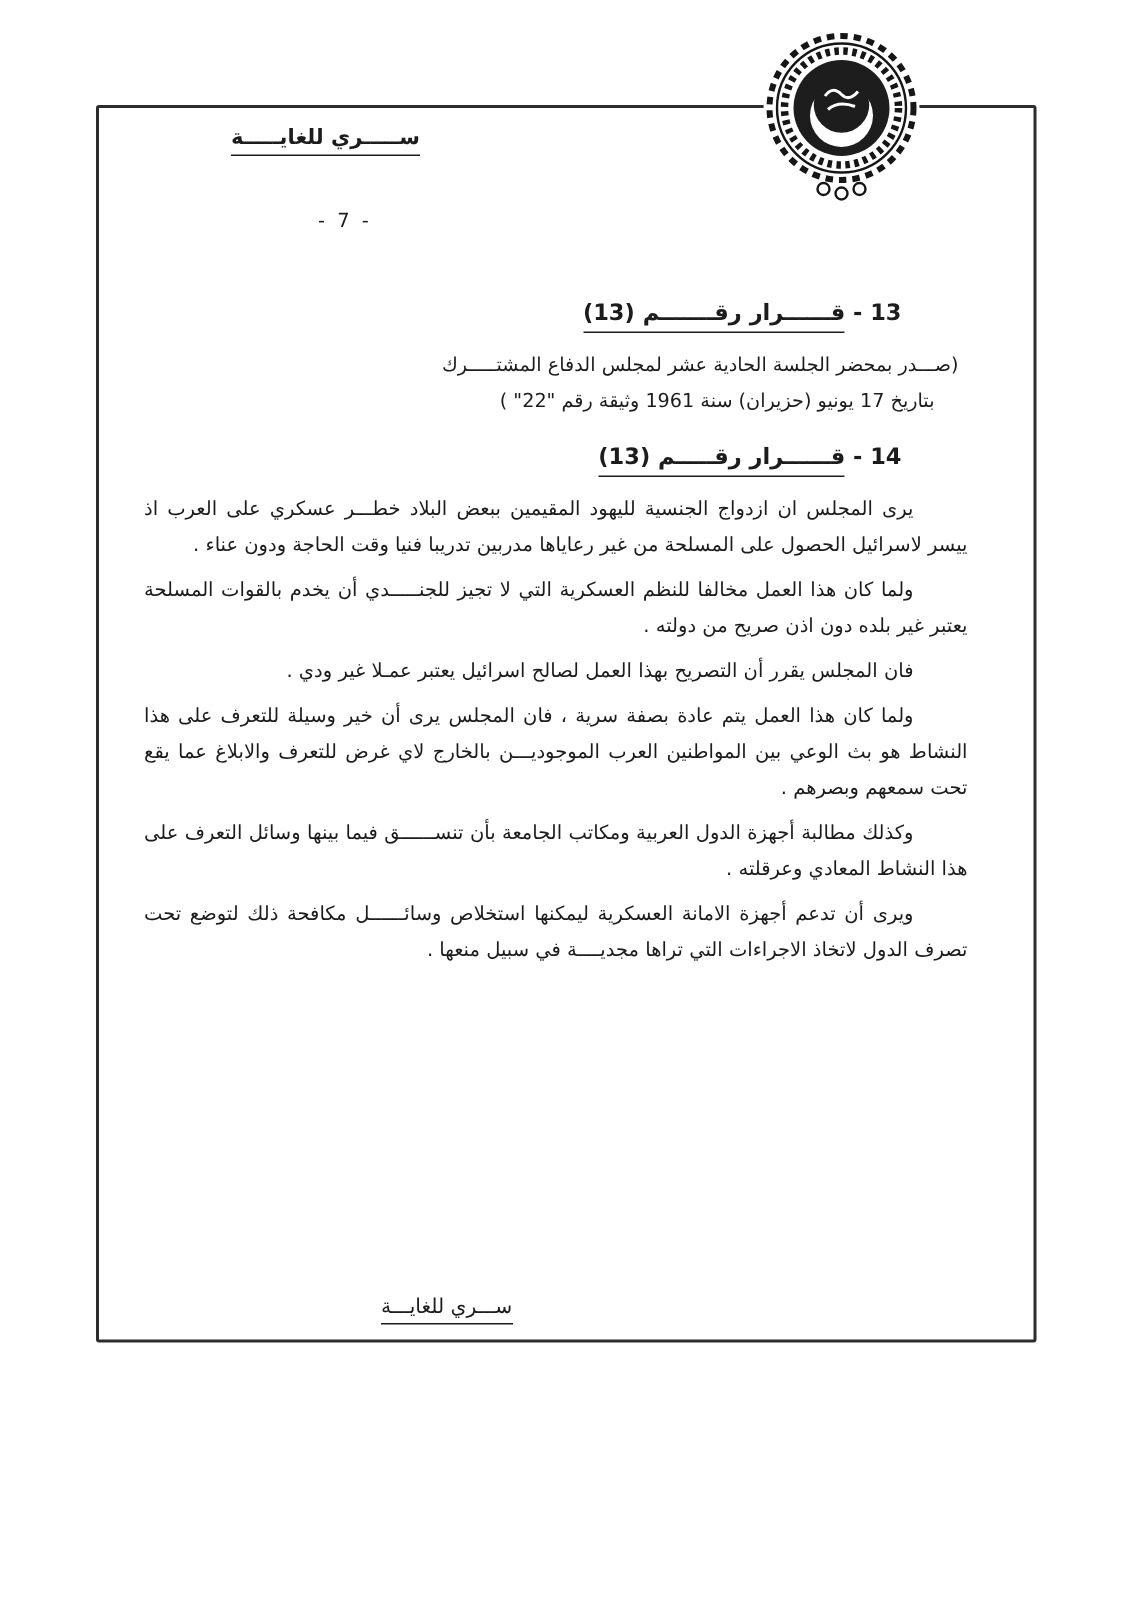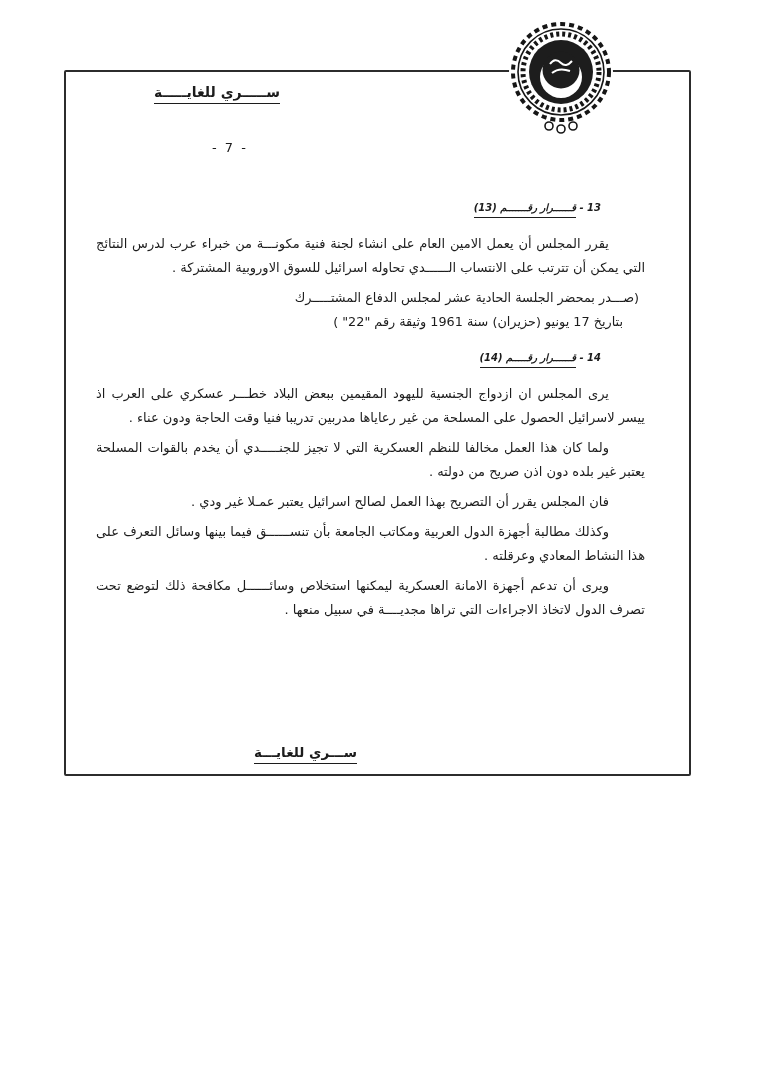--- a/index.html
+++ b/index.html
@@ -8,52 +8,51 @@
     width: 758px; height: 1078px;
     background: #ffffff;
     position: relative;
     font-family: "DejaVu Sans", "Liberation Sans", sans-serif;
     color: #1c1c1c;
     overflow: hidden;
   }
   .border-box {
     position: absolute;
     left: 64px; top: 70px;
-    width: 627px; height: 706px;
+    width: 627px; height: 825px;
     border: 2px solid #2c2c2c;
     border-radius: 2px;
     background: #fff;
   }
   .classification-top {
     position: absolute; top: 12px; left: 88px;
     font-size: 14px; font-weight: bold;
     direction: rtl;
   }
   .classification-bottom {
     position: absolute; bottom: 14px; left: 188px;
-    font-size: 13.5px; font-weight: bold;
+    font-size: 13.5px; font-weight: normal;
     direction: rtl;
   }
   .u { border-bottom: 1.5px solid #1c1c1c; padding-bottom: 3px; }
   .page-number {
     position: absolute; top: 68px; left: 146px;
     font-size: 13px; letter-spacing: 2px;
   }
   .content {
     position: absolute; top: 124px; right: 44px; left: 30px;
     direction: rtl;
     text-align: justify;
     font-size: 13px;
     line-height: 24px;
   }
   .res-heading {
     margin: 0 44px 12px 0;
-    font-size: 10px;
+    font-size: 15px;
     font-weight: bold;
-    font-style: italic;
   }
   .res-heading.second { margin-top: 12px; }
   .res-heading .u { padding-bottom: 4px; }
   .content p {
     margin: 0 0 6px 0;
     text-indent: 36px;
   }
   .citation {
     margin: 5px 6px 12px 0;
     font-size: 12.8px;
@@ -89,34 +88,34 @@
   </div>
 
   <div class="page-number">- 7 -</div>
 
   <div class="content">
 
     <div>
       <div class="res-heading">
         <span>13 - </span><span class="u">قــــــرار رقـــــــم  (13)</span>
       </div>
-      <p>يقرر المجلس أن يعمل الامين العام على انشاء لجنة فنية مكونـــة من خبراء عرب لدرس النتائج التي يمكن أن تترتب على الانتساب الــــــدي تحاوله اسرائيل للسوق الاوروبية المشتركة .</p>
       <div class="citation">
         <div class="cit1">(صـــدر بمحضر الجلسة الحادية عشر لمجلس الدفاع المشتـــــرك</div>
         <div class="cit2">بتاريخ 17 يونيو (حزيران) سنة 1961 وثيقة رقم "22" )</div>
       </div>
     </div>
 
     <div>
       <div class="res-heading second">
-        <span>14 - </span><span class="u">قــــــرار رقـــــم (14)</span>
+        <span>14 - </span><span class="u">قــــــرار رقـــــم (13)</span>
       </div>
       <p>يرى المجلس ان ازدواج الجنسية لليهود المقيمين ببعض البلاد خطـــر عسكري على العرب اذ ييسر لاسرائيل الحصول على المسلحة من غير رعاياها مدربين تدريبا فنيا وقت الحاجة ودون عناء .</p>
       <p>ولما كان هذا العمل مخالفا للنظم العسكرية التي لا تجيز للجنـــــدي أن يخدم بالقوات المسلحة يعتبر غير بلده دون اذن صريح من دولته .</p>
       <p>فان المجلس يقرر أن التصريح بهذا العمل لصالح اسرائيل يعتبر عمـلا غير ودي .</p>
+      <p>ولما كان هذا العمل يتم عادة بصفة سرية ، فان المجلس يرى أن خير وسيلة للتعرف على هذا النشاط هو بث الوعي بين المواطنين العرب الموجوديـــن بالخارج لاي غرض للتعرف والابلاغ عما يقع تحت سمعهم وبصرهم .</p>
       <p>وكذلك مطالبة أجهزة الدول العربية ومكاتب الجامعة بأن تنســــــق فيما بينها وسائل التعرف على هذا النشاط المعادي وعرقلته .</p>
       <p>ويرى أن تدعم أجهزة الامانة العسكرية ليمكنها استخلاص وسائــــــل مكافحة ذلك لتوضع تحت تصرف الدول لاتخاذ الاجراءات التي تراها مجديــــة في سبيل منعها .</p>
     </div>
 
   </div>
 
   <div class="classification-bottom">
     <span class="u">ســـري للغايـــة</span>
   </div>
 

